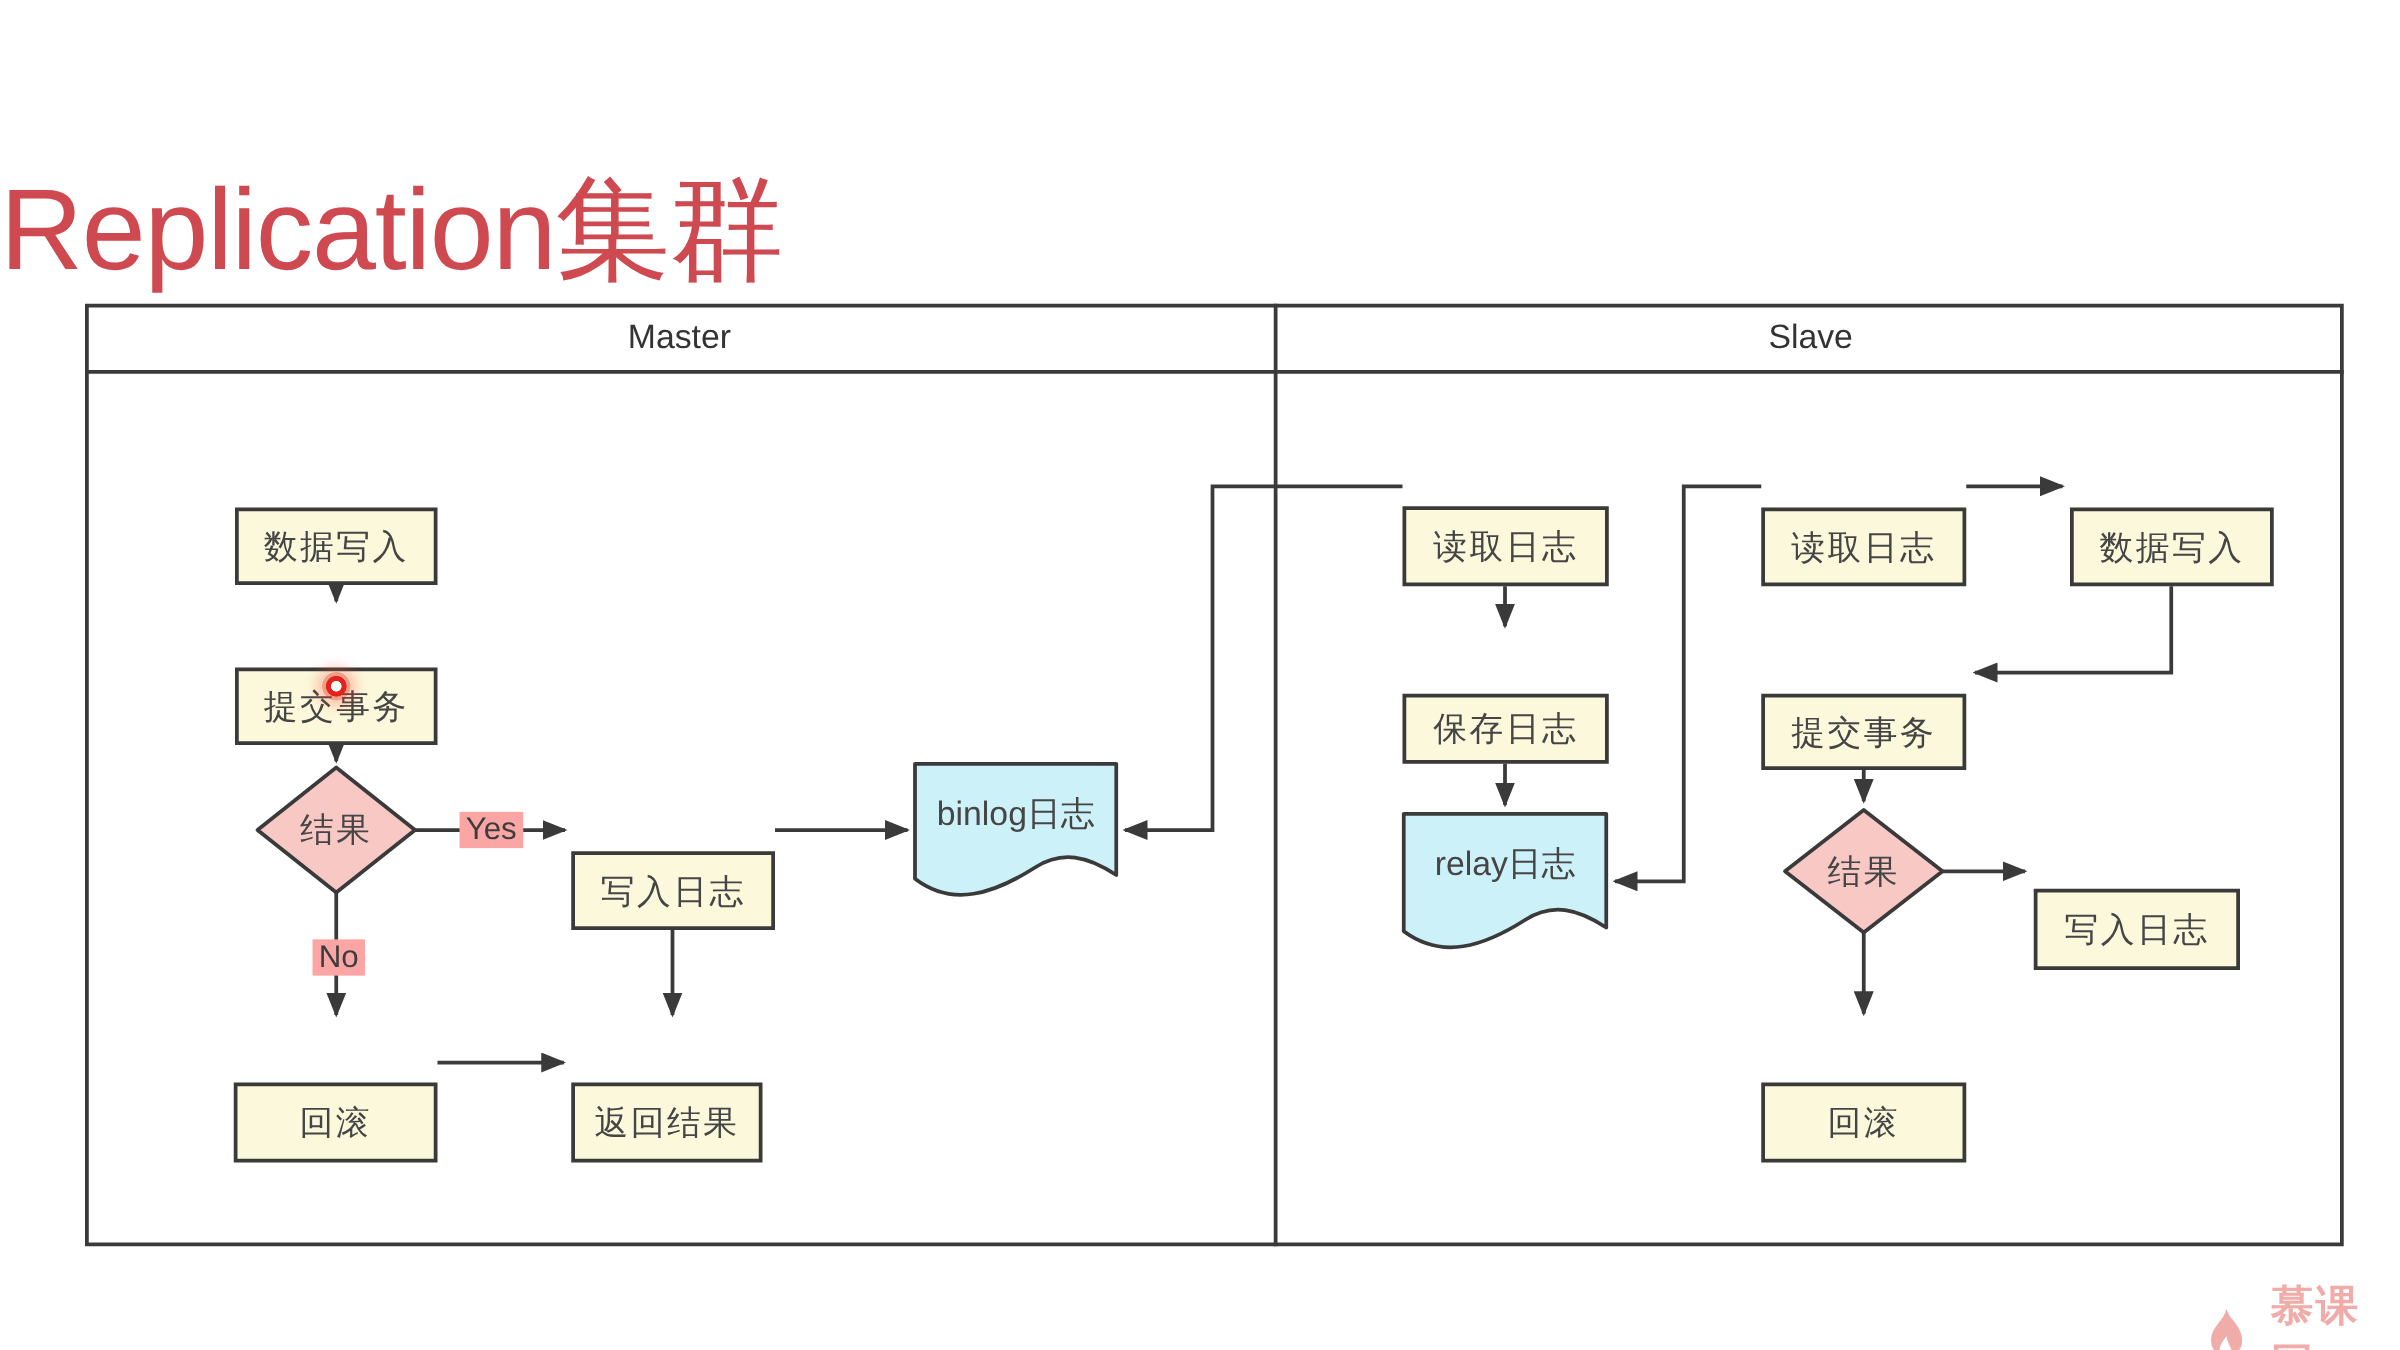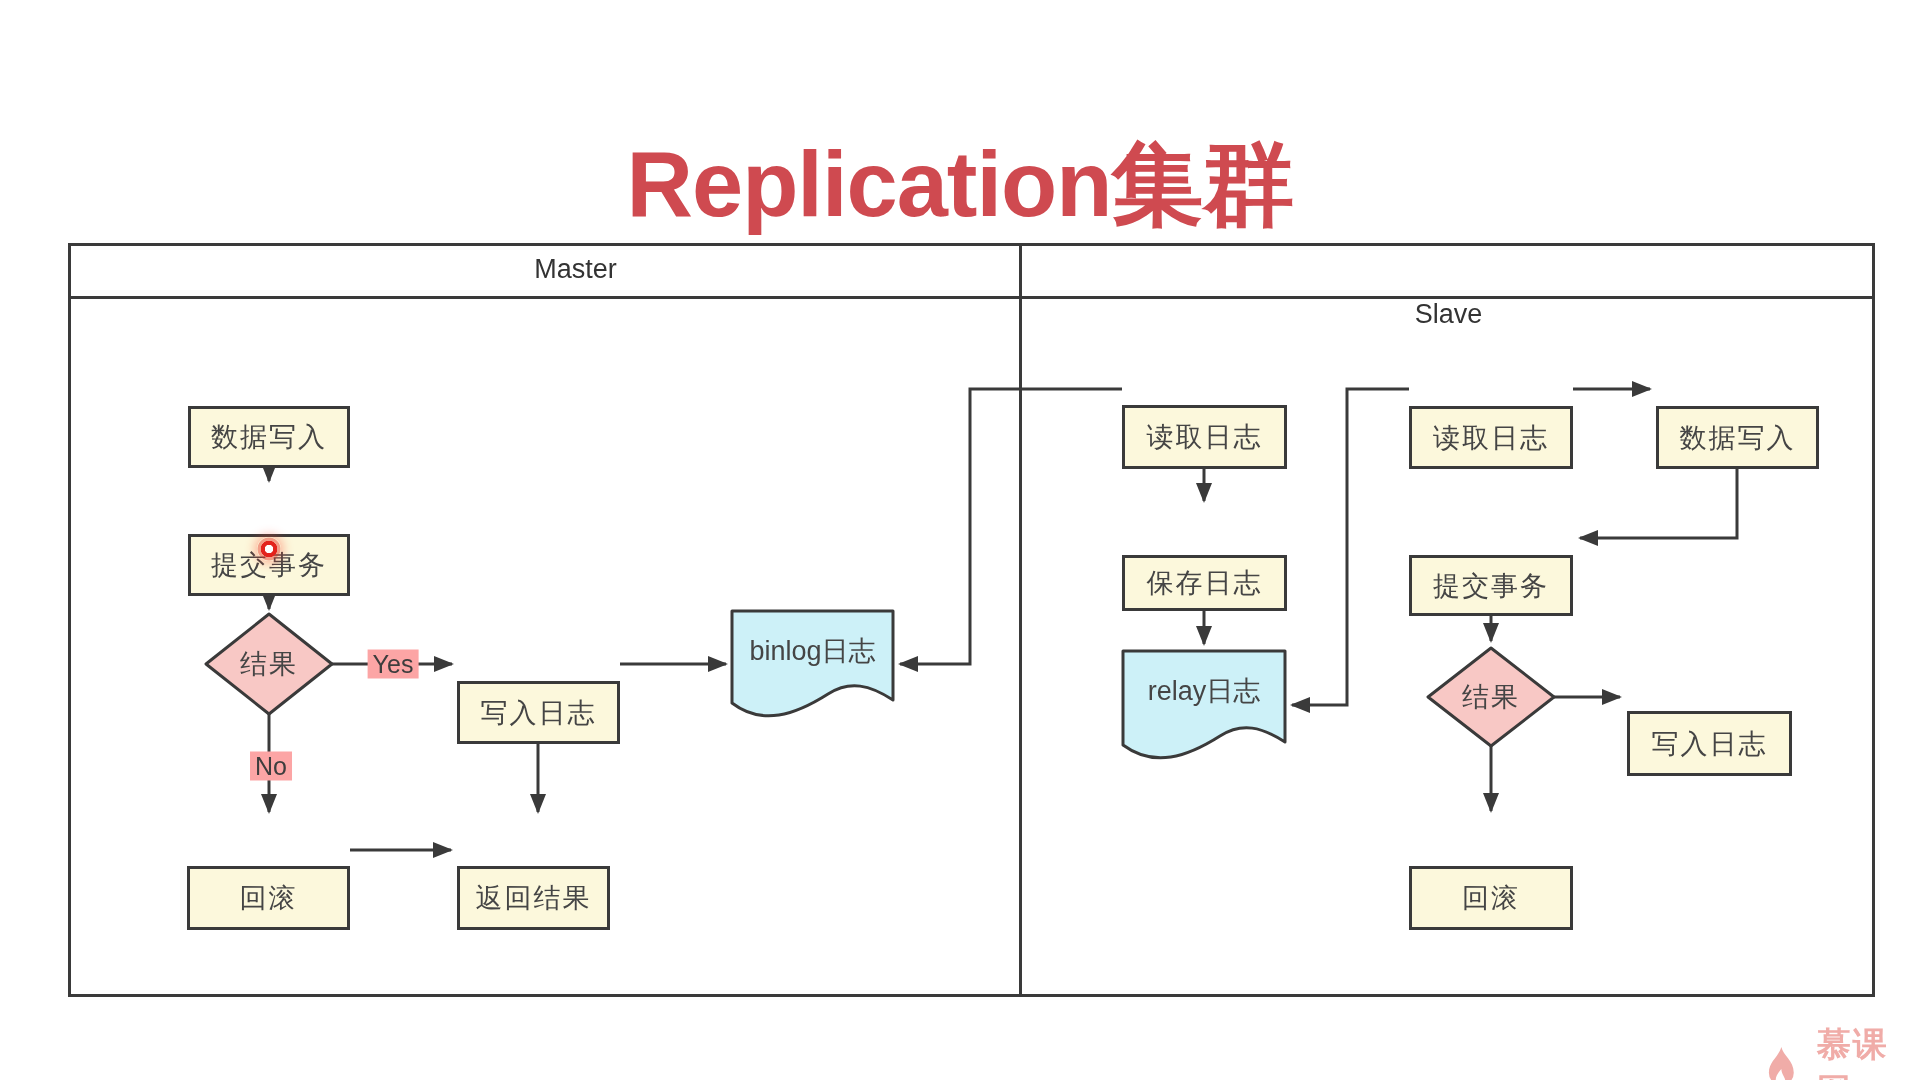--- a/index.html
+++ b/index.html
@@ -9,34 +9,34 @@
     --document-fill:#CDF1F8;
     --line:#3A3A3A;
     --brand:#F0ACA8;
     --node-text:#454545;
   }
   html,body{margin:0;padding:0;background:#ffffff;}
   body{font-family:"Liberation Sans","DejaVu Sans",sans-serif;}
   .canvas{position:relative;width:1920px;height:1080px;overflow:hidden;background:#fff;}
 
   .page-title{
-    position:absolute;left:0;top:74px;width:1920px;text-align:center;
-    font-size:92px;font-weight:700;letter-spacing:-1px;line-height:1.05;
+    position:absolute;left:0;top:74px;width:1920px;text-align:left;
+    font-size:92px;font-weight:400;letter-spacing:-1px;line-height:1.05;
     color:var(--title);
   }
 
   
   .frame{position:absolute;left:68px;top:243px;width:1807px;height:754px;
     border:3px solid var(--line);box-sizing:border-box;}
   .hline{position:absolute;left:68px;top:296px;width:1807px;height:3px;background:var(--line);}
   .vline{position:absolute;left:1019px;top:243px;width:3px;height:754px;background:var(--line);}
   .panel-header{position:absolute;top:243px;height:53px;display:flex;align-items:center;justify-content:center;
     font-size:27px;color:#333;}
-  .panel-header.master{left:68px;width:951px;margin-left:32px;}
-  .panel-header.slave{left:1022px;width:853px;margin-top:45px;}
+  .panel-header.master{left:68px;width:951px;}
+  .panel-header.slave{left:1022px;width:853px;}
 
   
   .node{position:absolute;box-sizing:border-box;background:var(--process-fill);
     border:3px solid var(--line);display:flex;align-items:center;justify-content:center;
     font-size:27px;color:var(--node-text);letter-spacing:2px;margin-top:48px;}
   .shape-label{position:absolute;display:flex;align-items:center;justify-content:center;
     font-size:27px;color:var(--node-text);letter-spacing:2px;pointer-events:none;}
   .edge-label{position:absolute;transform:translate(-50%,-50%);background:#fca5a5;
     padding:0 5px;font-size:25px;color:#3d3d3d;}
 

